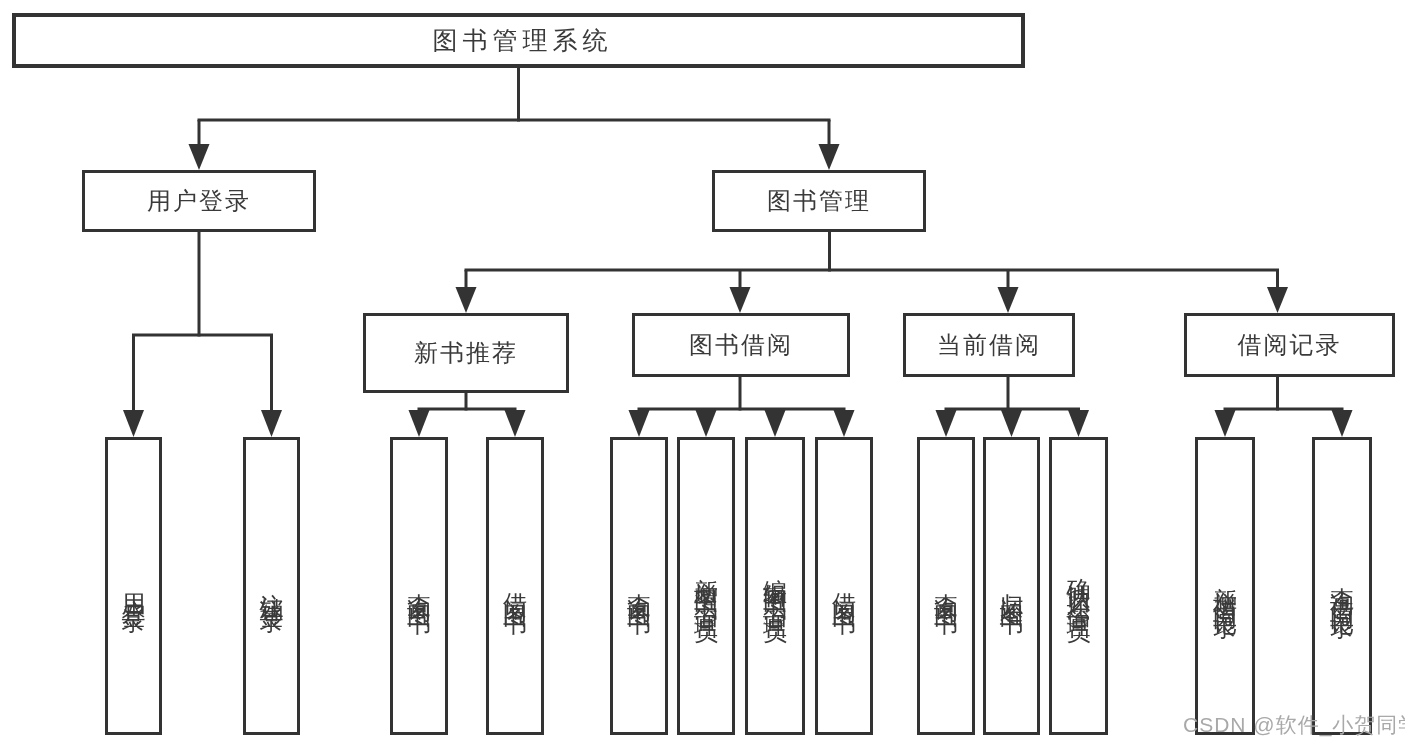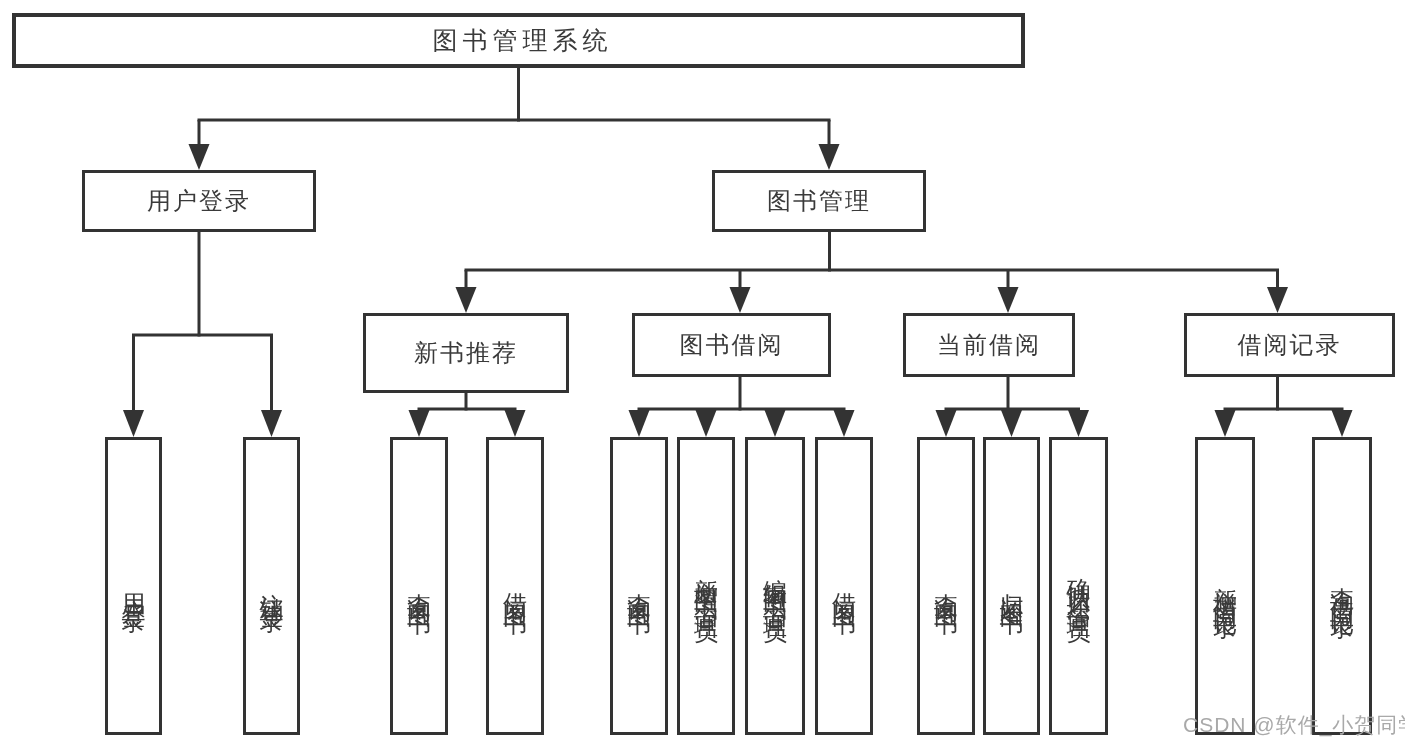--- a/index.html
+++ b/index.html
@@ -91,21 +91,21 @@
   <div class="box" style="left:82px;top:170px;width:234px;height:62px">
     <span class="h-label">用户登录</span>
   </div>
   <div class="box" style="left:712px;top:170px;width:214px;height:62px">
     <span class="h-label">图书管理</span>
   </div>
 
   <div class="box" style="left:363px;top:313px;width:206px;height:80px">
     <span class="h-label">新书推荐</span>
   </div>
-  <div class="box" style="left:632px;top:313px;width:199px;height:64px">
+  <div class="box" style="left:632px;top:313px;width:218px;height:64px">
     <span class="h-label">图书借阅</span>
   </div>
   <div class="box" style="left:903px;top:313px;width:172px;height:64px">
     <span class="h-label">当前借阅</span>
   </div>
   <div class="box" style="left:1184px;top:313px;width:211px;height:64px">
     <span class="h-label">借阅记录</span>
   </div>
 
   <div class="box" style="left:105px;top:437px;width:57px;height:298px">

